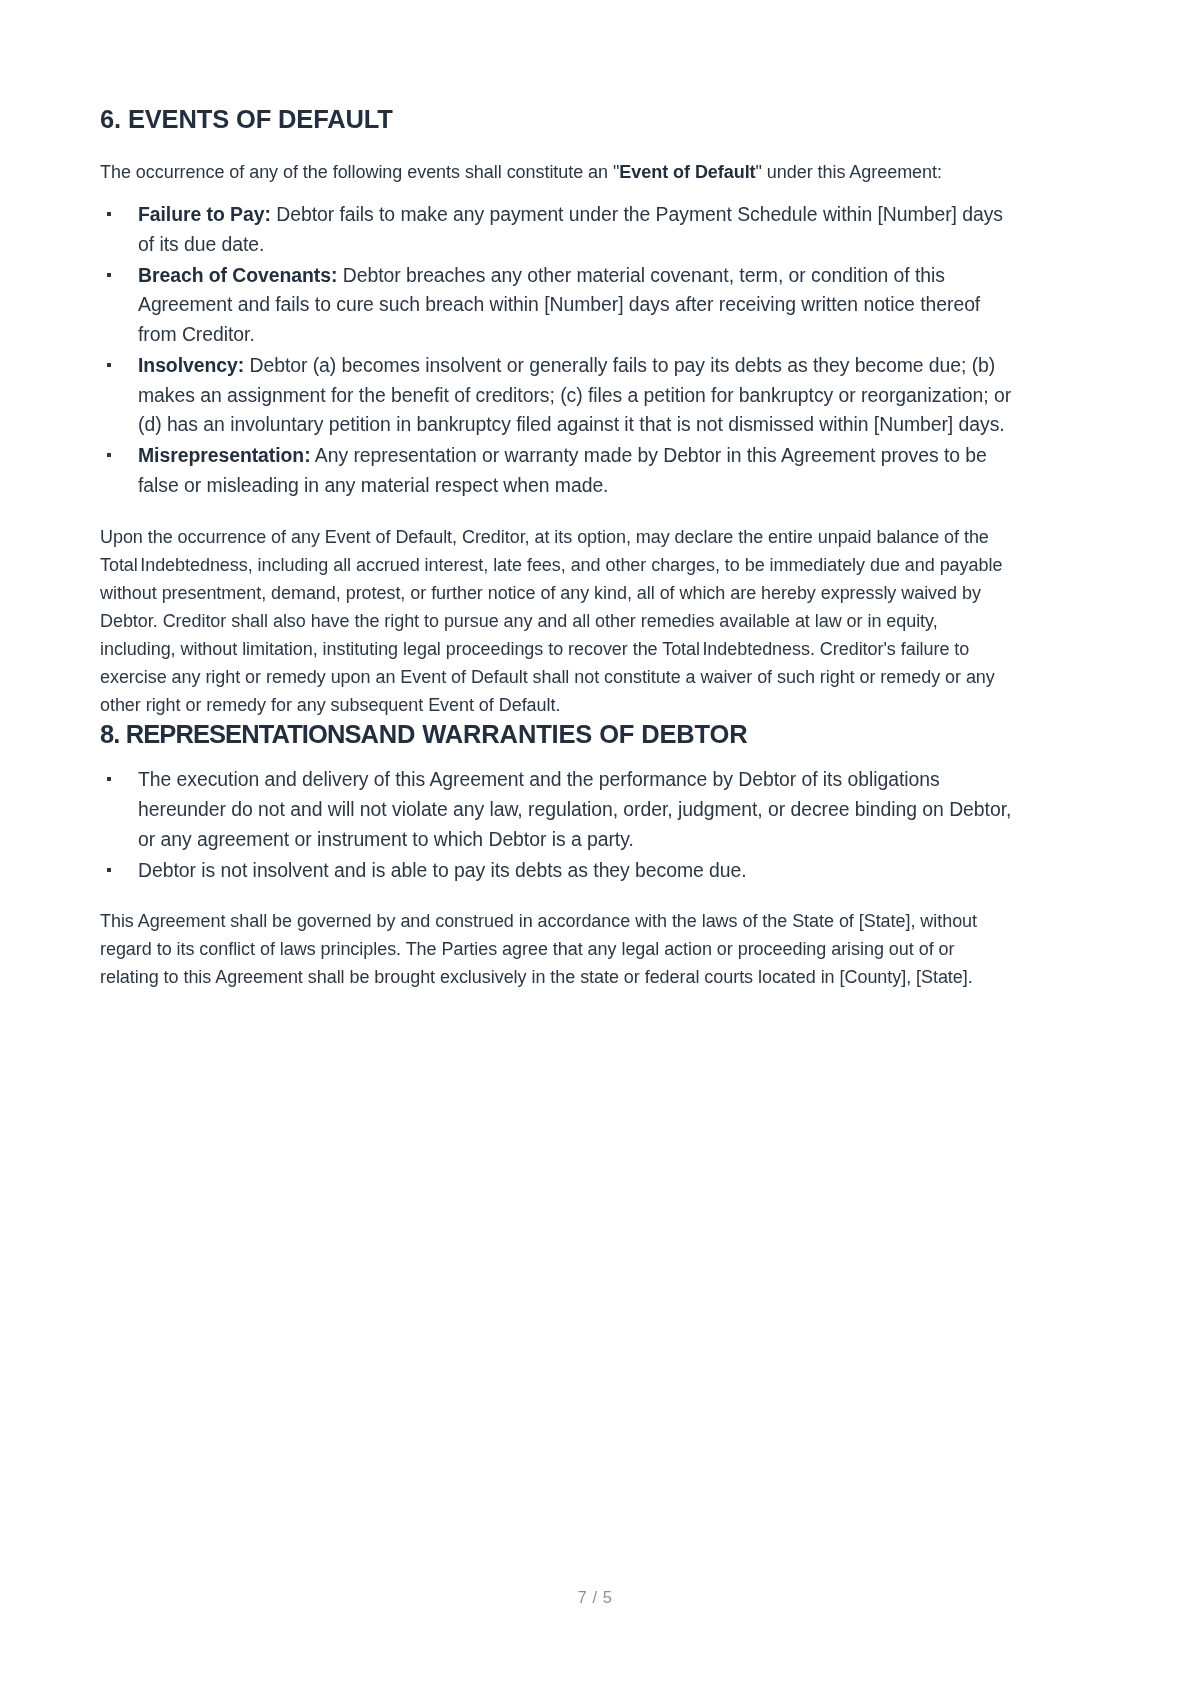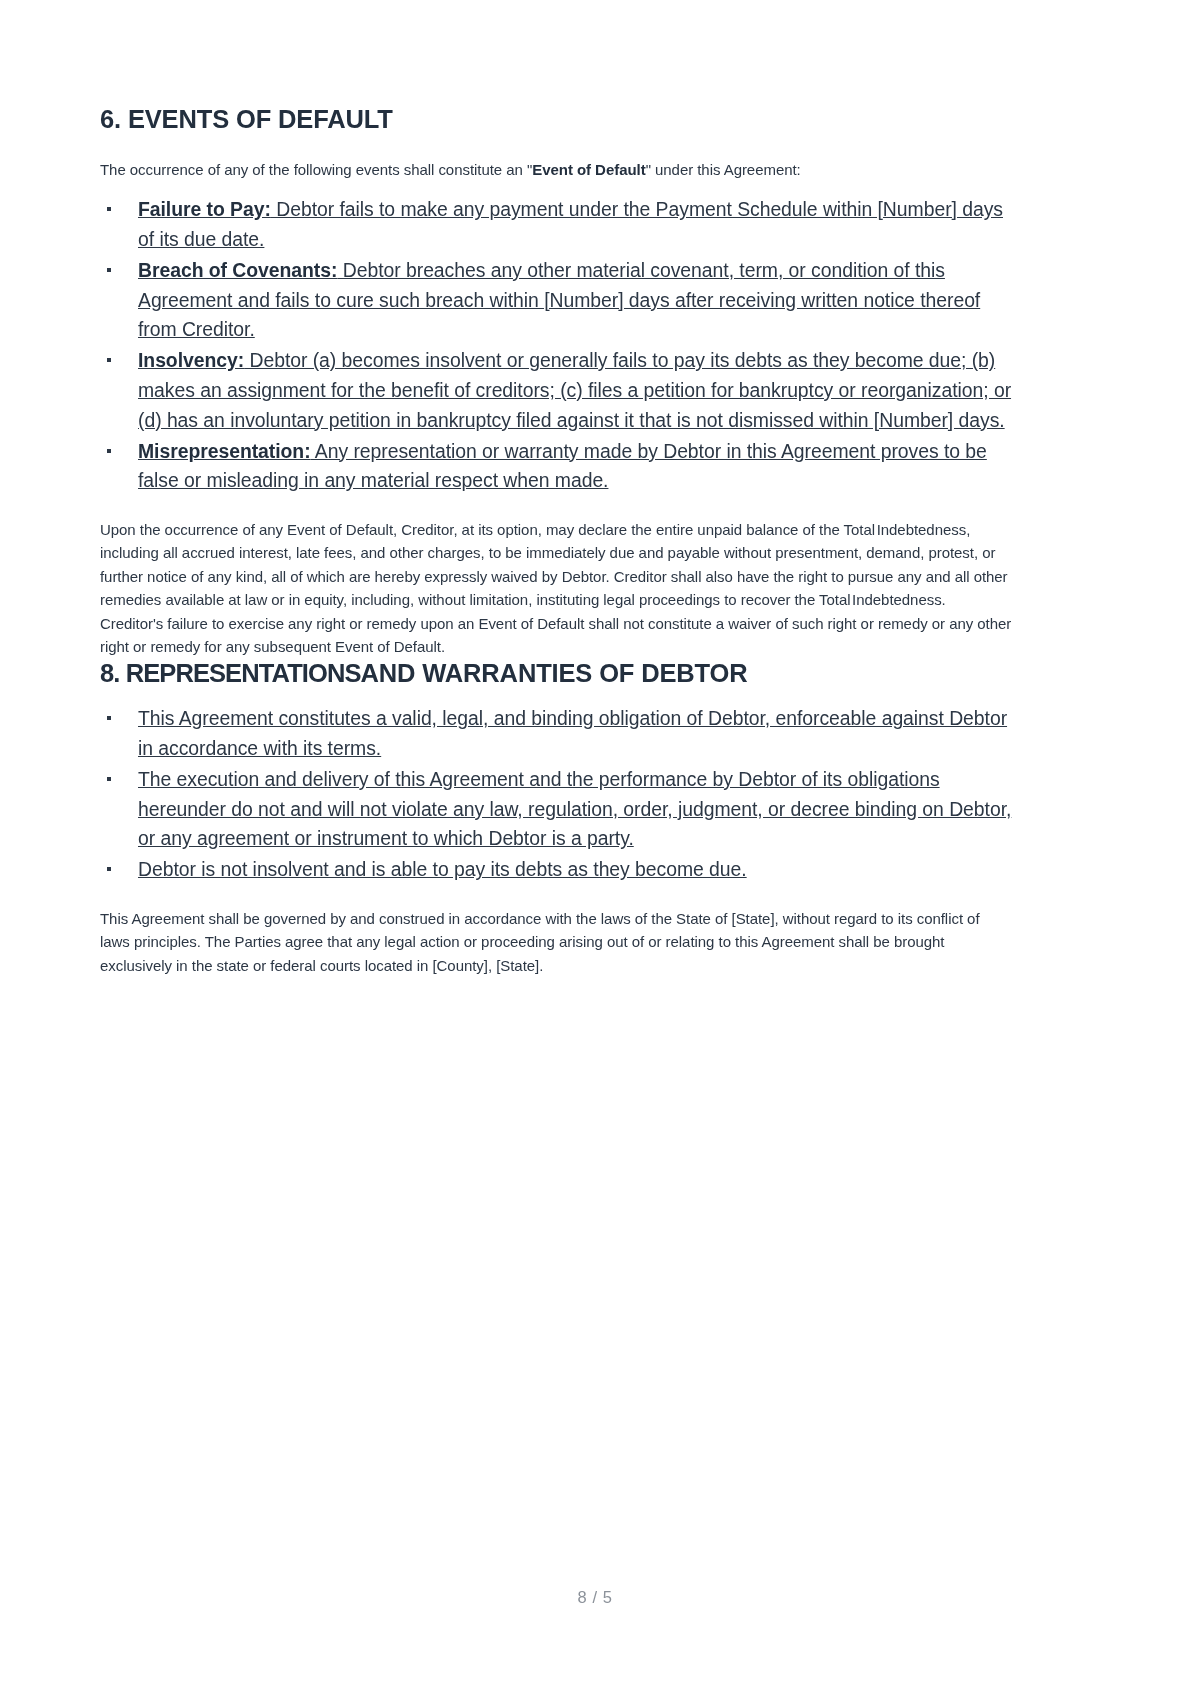--- a/index.html
+++ b/index.html
@@ -32,41 +32,40 @@
     color: #232f3e;
     letter-spacing: -0.15px;
     margin: 0;
     padding: 0;
     line-height: 1.25;
   }
   .sec-gap-6  { margin-top: 0px; }
   .sec-gap    { margin-top: 54px; }
 
   p.body-text {
-    font-size: 15px;
+    font-size: 18px;
     line-height: 1.56;
     color: #2c3745;
     margin: 22px 0 0 0;
     padding: 0;
     letter-spacing: -0.05px;
   }
   ul.bullets {
     list-style: none;
     margin: 14px 0 0 0;
     padding: 0;
   }
   ul.bullets > li {
     position: relative;
     font-size: 19.4px;
     line-height: 1.535;
     color: #2c3745;
     padding-left: 38px;
     margin: 0 0 1px 0;
     letter-spacing: -0.05px;
-    text-decoration: underline;
   }
   ul.bullets > li .bullet-dot {
     position: absolute;
     left: 7px;
     top: 0.62em;
     width: 4px;
     height: 4px;
     background: #2c3745;
     border-radius: 0;
     display: block;
@@ -123,29 +122,29 @@
     </ul>
 
 
     <p class="body-text"><span>Upon the occurrence of any Event of Default, Creditor, at its option, may declare the entire unpaid balance of the Total</span><span class="nbsp-tight"> </span><span>Indebtedness, including all accrued interest, late fees, and other charges, to be immediately due and payable without presentment, demand, protest, or further notice of any kind, all of which are hereby expressly waived by Debtor. Creditor shall also have the right to pursue any and all other remedies available at law or in equity, including, without limitation, instituting legal proceedings to recover the Total</span><span class="nbsp-tight"> </span><span>Indebtedness. Creditor's failure to exercise any right or remedy upon an Event of Default shall not constitute a waiver of such right or remedy or any other right or remedy for any subsequent Event of Default.</span></p>
 
     <h2 class="section-heading sec-gap"><span class="tight-space">8. REPRESENTATIONS</span><span>AND WARRANTIES OF DEBTOR</span></h2>
 
 
     <ul class="bullets">
       <li>
-        <span class="bullet-dot"></span><span>This Agreement constitutes a valid, legal, and binding obligation of Debtor, enforceable against Debtor in accordance with its terms.</span>
+        <span class="bullet-dot"></span>
       </li>
       <li>
         <span class="bullet-dot"></span><span>The execution and delivery of this Agreement and the performance by Debtor of its obligations hereunder do not and will not violate any law, regulation, order, judgment, or decree binding on Debtor, or any agreement or instrument to which Debtor is a party.</span>
       </li>
       <li>
         <span class="bullet-dot"></span><span>Debtor is not insolvent and is able to pay its debts as they become due.</span>
       </li>
     </ul>
 
 
     <p class="body-text">This Agreement shall be governed by and construed in accordance with the laws of the State of [State], without regard to its conflict of laws principles. The Parties agree that any legal action or proceeding arising out of or relating to this Agreement shall be brought exclusively in the state or federal courts located in [County], [State].</p>
 
   </div>
 
-  <div class="page-footer">8 / 5</div>
+  <div class="page-footer">7 / 5</div>
 </div>
 
 </body></html>

